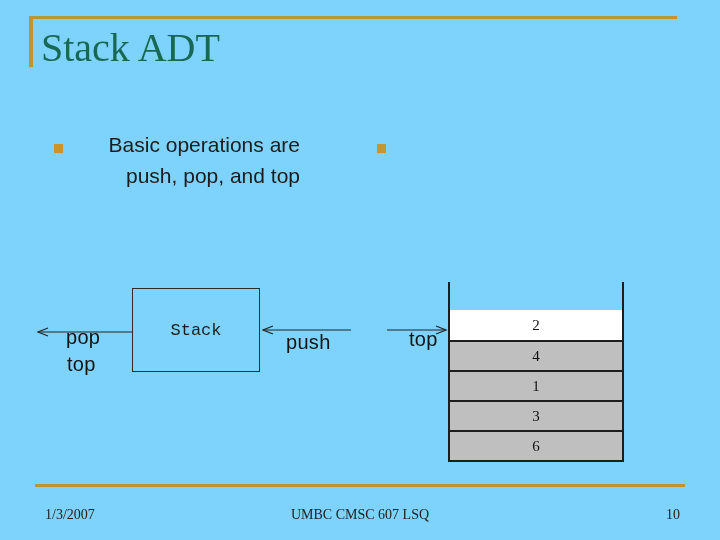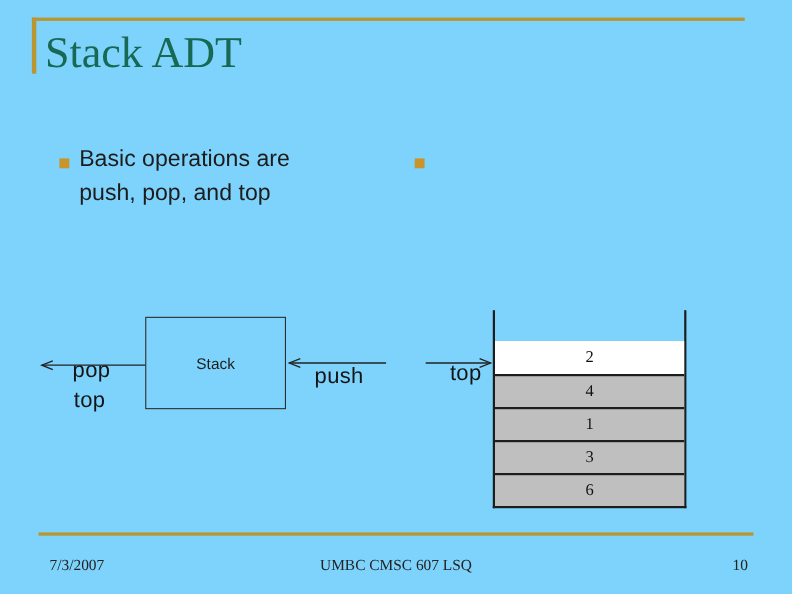--- a/index.html
+++ b/index.html
@@ -18,30 +18,30 @@
     font-family:"Liberation Serif", serif; font-size:40px; line-height:42px;
     color:#176953; font-weight:400; white-space:nowrap;
   }
 
   .bullet-sq { position:absolute; width:9px; height:9px; background:#C8952D; }
   .bullet-sq.b1 { left:54px;  top:144px; }
   .bullet-sq.b2 { left:377px; top:144px; }
   .bullet-text {
     position:absolute; top:129px; font-size:21px; line-height:31px; color:#1c1c1c;
   }
-  .bullet-text.t1 { left:72px; width:228px; }
+  .bullet-text.t1 { left:72px; width:228px;text-align:right; }
   .bullet-text.t2 { left:402px; width:260px; }
 
   
   .stack-box {
     position:absolute; left:132px; top:288px; width:128px; height:84px;
     border:1.5px solid #2e2e2e; box-sizing:border-box;
     display:flex; align-items:center; justify-content:center;
   }
-  .stack-box-label { font-family:Liberation Sans, sans-serif; font-size:14px; color:#1d1d1d; }
+  .stack-box-label { font-family:Liberation Mono, monospace; font-size:17px; color:#1d1d1d; }
   .diag-label {
     position:absolute; font-size:20px; color:#141414; letter-spacing:0.3px;margin-top:16px;
   }
   .lbl-pop  { left:66px;  top:310px; }
   .lbl-top  { left:67px;  top:337px; }
   .lbl-push { left:286px; top:315px; }
   .lbl-top2 { left:409px; top:312px; }
 
   .arrow-layer { position:absolute; left:0; top:0; width:720px; height:540px; pointer-events:none; }
 
@@ -113,17 +113,17 @@
       <polyline points="273,326 263,330 273,334"></polyline>
     </g>
 
     <g stroke="#222" stroke-width="1.2" fill="none">
       <line x1="387" y1="330" x2="446" y2="330"></line>
       <polyline points="436,326 446,330 436,334"></polyline>
     </g>
   </svg>
 
   <div class="footer-rule"></div>
-  <div class="footer-text f-date">7/3/2007</div>
+  <div class="footer-text f-date">1/3/2007</div>
   <div class="footer-text f-center">UMBC CMSC 607 LSQ</div>
   <div class="footer-text f-page">10</div>
 
 </div>
 
 </body></html>

